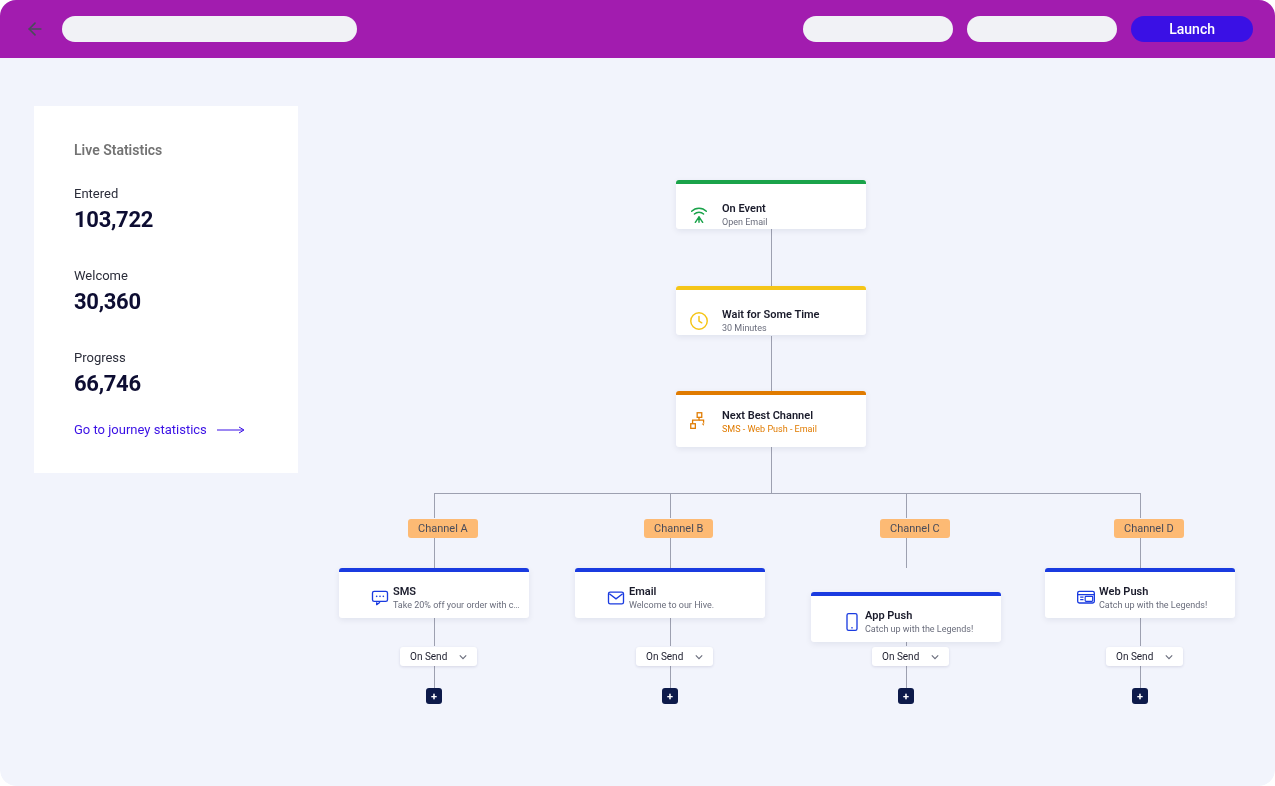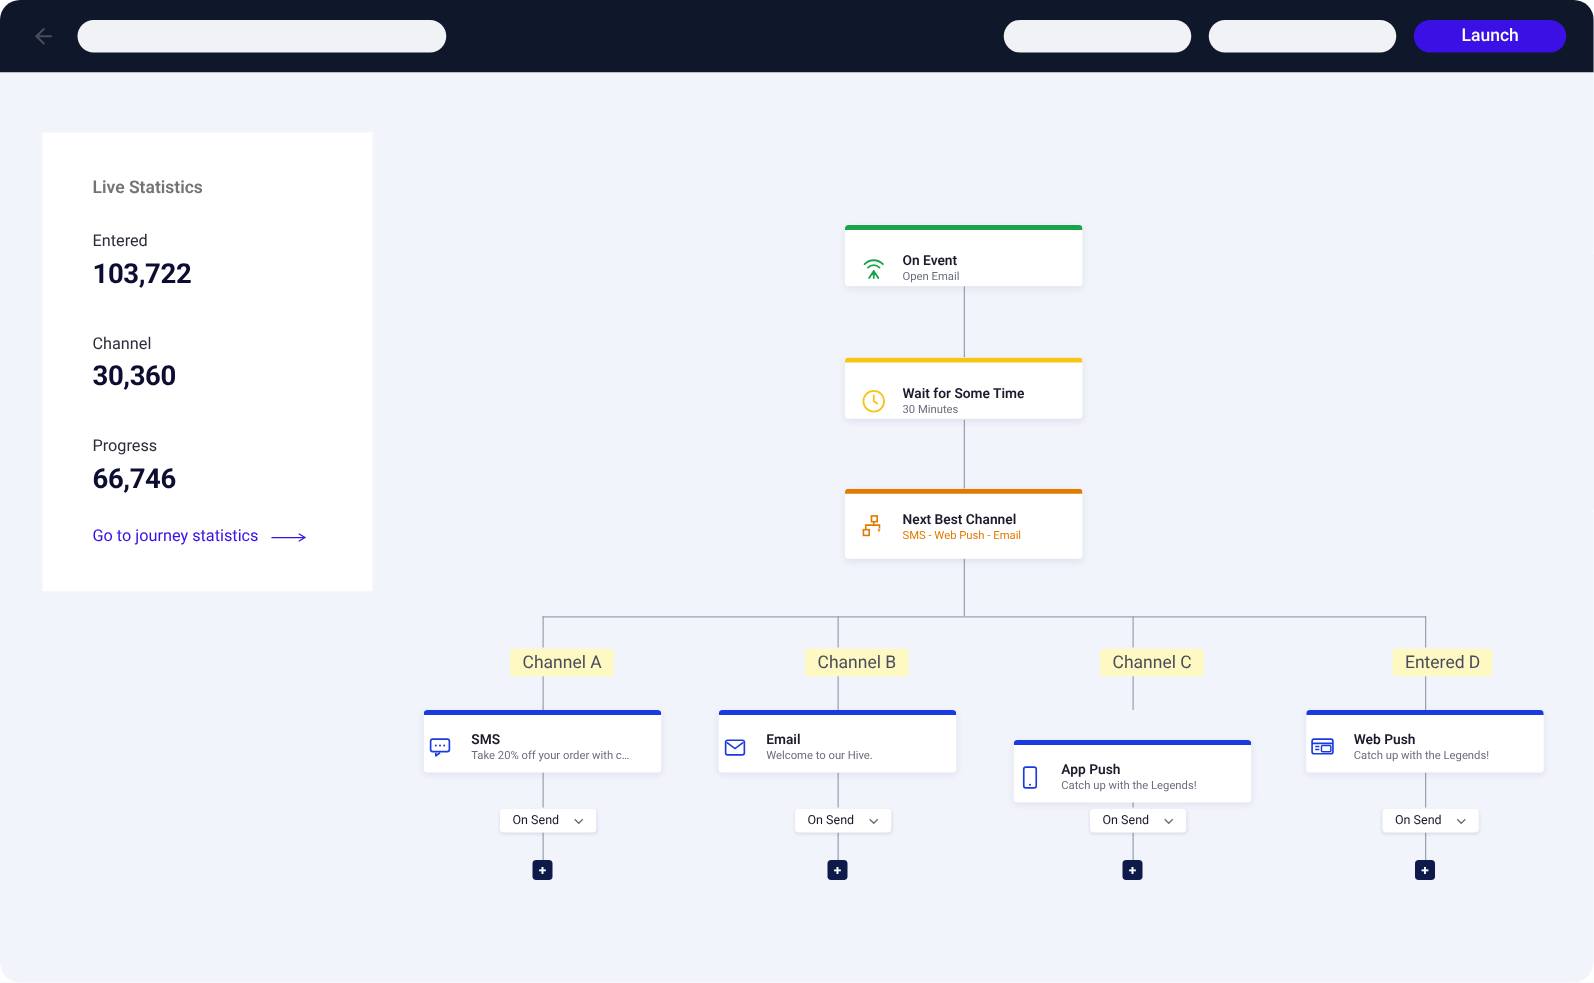--- a/index.html
+++ b/index.html
@@ -11,21 +11,21 @@
     overflow: hidden;
     position: relative;
     border-radius: 16px;
   }
   
   .topbar {
     height: 58px;
     display: flex;
     align-items: center;
     padding: 4px 22px;
-    background: #0f172a;
+    background: #a21caf;
   }
   .back-btn {
     width: 26px; height: 26px;
     display: flex; align-items: center; justify-content: center;
     cursor: pointer;
   }
   .pill {
     background: #f1f2f6;
     border-radius: 20px;
     height: 26px;
@@ -85,30 +85,30 @@
     box-shadow: 0 2px 6px rgba(15,20,70,0.08);
     overflow: hidden;
   }
   .node .bar { height: 4px; width: 100%; }
   .node.m { width: 190px; height: 49px; }
   .node.m .body { display: flex; align-items: center; height: 61px; padding: 0 12px; gap: 12px; }
   .node.m .icon { width: 22px; height: 22px; flex: 0 0 22px; }
   .node.m .txt-title { font-size: 11px; font-weight: 600; color: #1a1b2b; }
   .node.m .txt-sub { font-size: 9px; color: #6a6d7c; margin-top: 2px; }
   .node.l { width: 190px; height: 50px; }
-  .node.l .body { display: flex; align-items: center; height: 51px; padding: 0 0; gap: 12px; }
+  .node.l .body { display: flex; align-items: center; height: 51px; padding: 0 28px; }
   .node.l .icon { width: 26px; height: 26px; flex: 0 0 26px; display:flex; align-items:center; justify-content:center; }
   .node.l .txt-title { font-size: 11px; font-weight: 600; color: #1a1b2b; }
   .node.l .txt-sub { font-size: 9px; color: #6a6d7c; margin-top: 2px; white-space: nowrap; overflow: hidden; text-overflow: ellipsis; max-width: 130px; }
 
   .chan-label {
     position: absolute;
-    background: #fef9c3;
+    background: #fdba74;
     border-radius: 3px;
-    font-size: 14px;
+    font-size: 11px;
     color: #4a4c5a;
     padding: 3px 10px;
   }
 
   .send-drop {
     position: absolute;
     background: #fff;
     border-radius: 3px;
     font-size: 10px;
     color: #1a1b2b;
@@ -151,21 +151,21 @@
 
 <div class="canvas">
 
   <div class="stats">
     <div class="stats-title">Live Statistics</div>
     <div class="stat">
       <div class="stat-label">Entered</div>
       <div class="stat-value">103,722</div>
     </div>
     <div class="stat">
-      <div class="stat-label">Channel</div>
+      <div class="stat-label">Welcome</div>
       <div class="stat-value">30,360</div>
     </div>
     <div class="stat" style="margin-bottom:14px">
       <div class="stat-label">Progress</div>
       <div class="stat-value">66,746</div>
     </div>
     <div class="stats-link">
       <span>Go to journey statistics</span>
       <svg width="30" height="8" viewBox="0 0 30 8" fill="none">
           <line x1="0" y1="4" x2="26" y2="4" stroke="#3a10e5" stroke-width="1"></line>
@@ -244,21 +244,21 @@
       <div>
         <div class="txt-title">Next Best Channel</div>
         <div class="txt-sub" style="color:#e07b00">SMS - Web Push - Email</div>
       </div>
     </div>
   </div>
 
   <div class="chan-label" style="left:408px; top:461px">Channel A</div>
   <div class="chan-label" style="left:644px; top:461px">Channel B</div>
   <div class="chan-label" style="left:880px; top:461px">Channel C</div>
-  <div class="chan-label" style="left:1114px; top:461px">Entered D</div>
+  <div class="chan-label" style="left:1114px; top:461px">Channel D</div>
 
   <div class="node l" style="left:339px; top:510px">
     <div class="bar" style="background:#1a3be0"></div>
     <div class="body">
       <div class="icon">
           <svg viewBox="0 0 24 24" width="24" height="20">
             <rect x="3" y="4" width="18" height="12" rx="2" stroke="#1a3be0" stroke-width="1.6" fill="none"></rect>
             <path d="M8 17 L8 20 L12 17" stroke="#1a3be0" stroke-width="1.6" fill="none" stroke-linejoin="round"></path>
             <circle cx="8" cy="10" r="1" fill="#1a3be0"></circle>
             <circle cx="12" cy="10" r="1" fill="#1a3be0"></circle>

